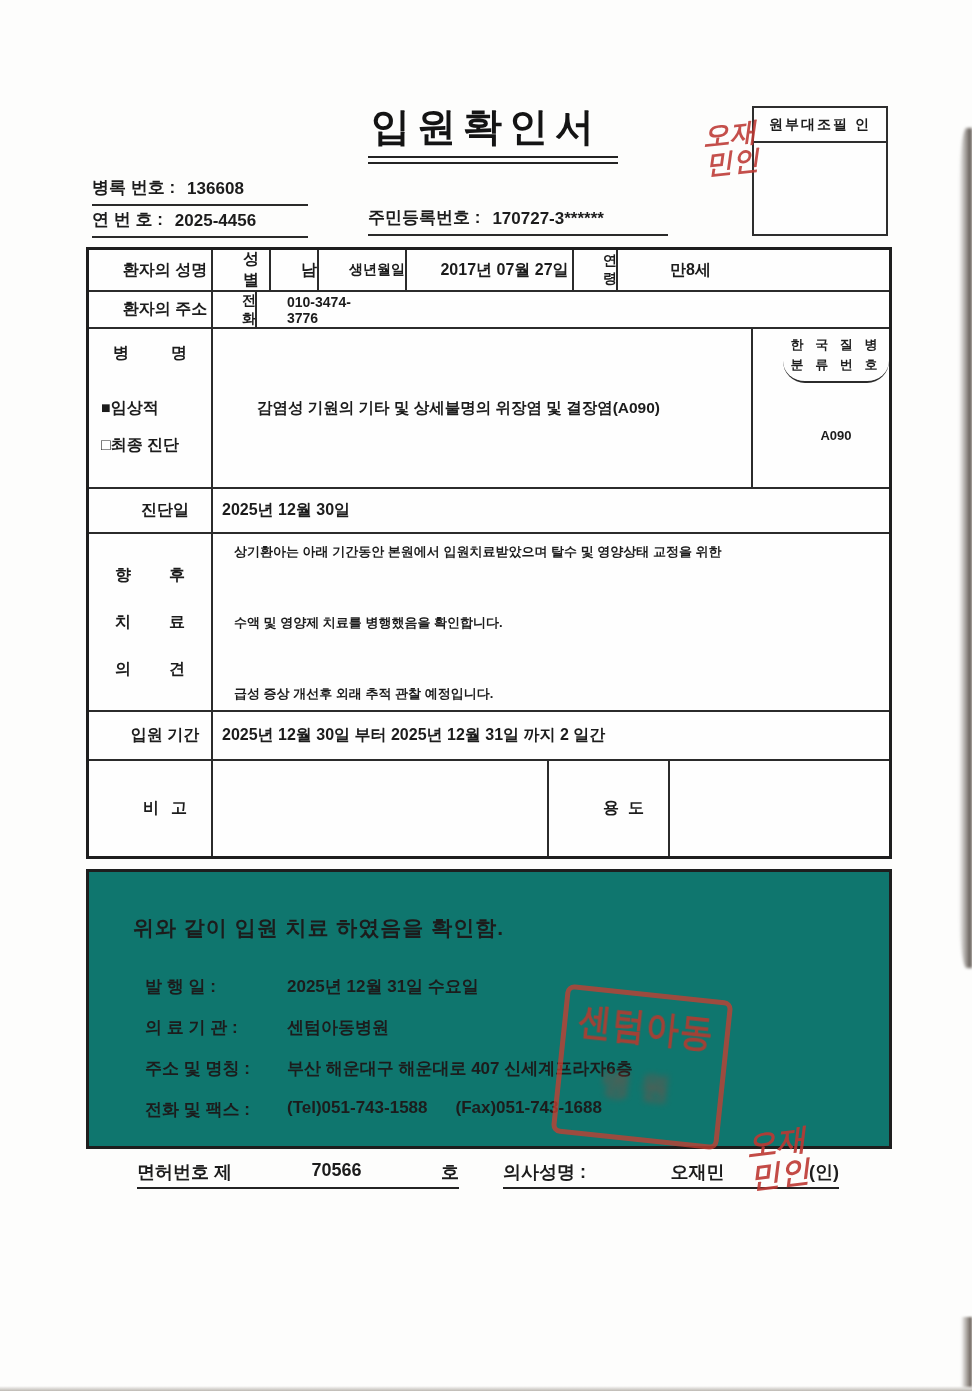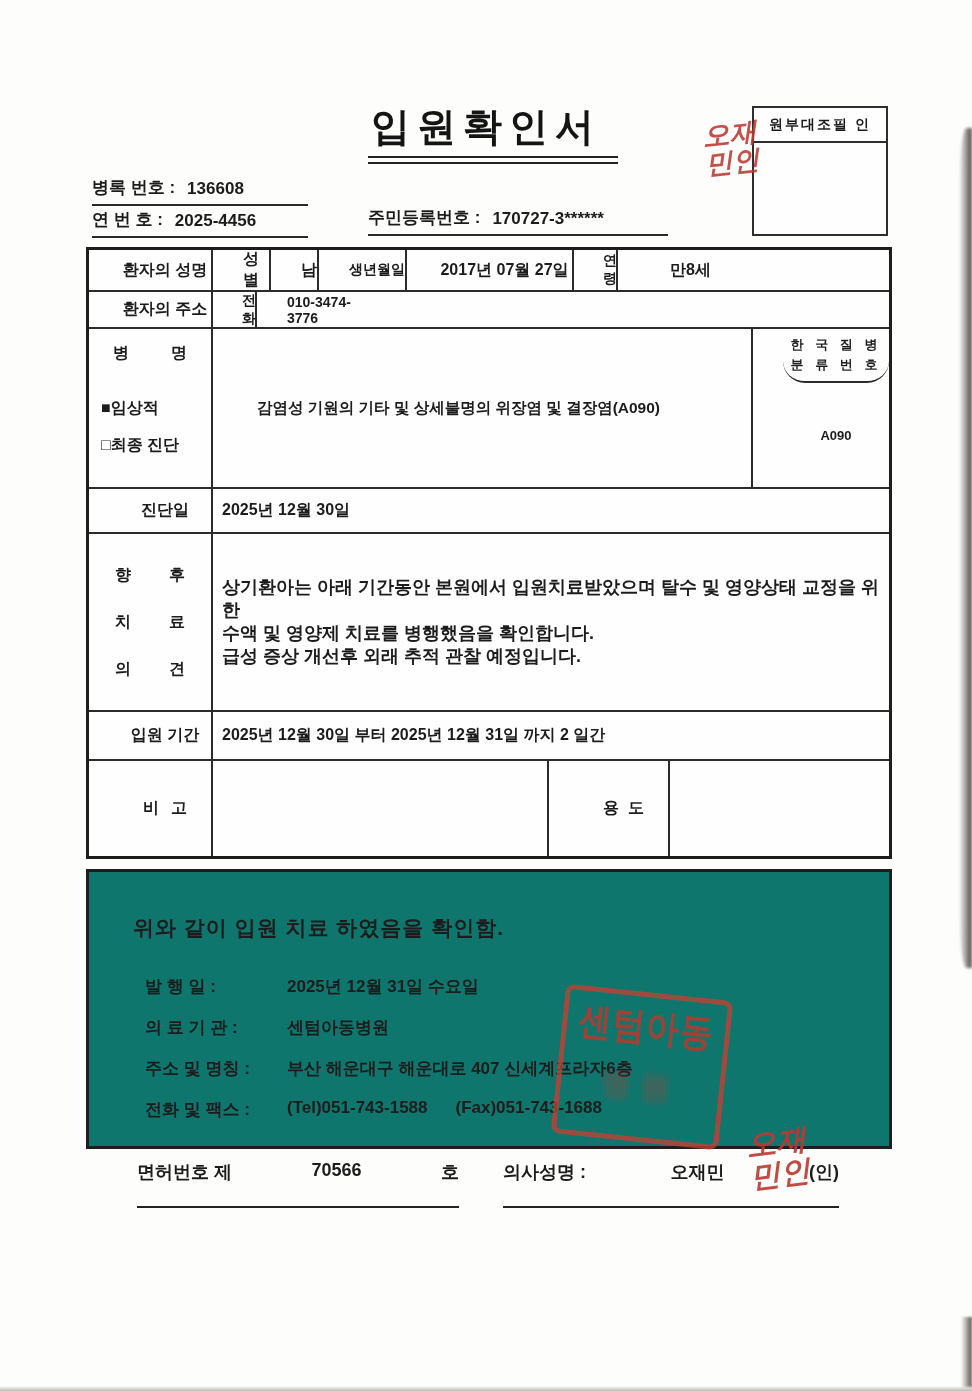--- a/index.html
+++ b/index.html
@@ -41,34 +41,34 @@
     padding:14px 12px 0 12px;}
   .disease-name-row{padding:0 14px;}
   .chk{margin-top:34px;font-size:16px;}
   .chk2{margin-top:16px;font-size:16px;}
   .kcd-col{flex-direction:column;align-items:stretch;}
   .kcd-head{height:52px;border-bottom:2px solid #2b2b2b;display:flex;flex-direction:column;
     align-items:center;justify-content:center;font-size:13px;letter-spacing:4px;line-height:20px;border-radius:22px;}
   .kcd-val{flex:1;display:flex;align-items:center;justify-content:center;font-size:13px;}
   .op-label{flex-direction:column;justify-content:center;gap:26px;padding:0 26px;box-sizing:border-box;}
   .op-text{flex-direction:column;align-items:flex-start;justify-content:center;
-    font-size:18px;line-height:23px;padding-left:9px;padding-right:6px;}
+    font-size:13px;line-height:23px;padding-left:21px;padding-right:6px;gap:48px;}
   
   .box2{position:absolute;left:86px;top:869px;width:806px;height:280px;
     border:3px solid #1e1e1e;box-sizing:border-box;background:#0f766e;}
   .confirm{position:absolute;left:44px;top:42px;font-size:21px;letter-spacing:1px;}
   .frow{position:absolute;display:flex;font-size:17px;}
   .frow .flab{width:142px;}
   .fr-issue{left:56px;top:103px;}
   .fr-inst{left:56px;top:144px;}
   .fr-addr{left:56px;top:185px;}
   .fr-phone{left:56px;top:226px;}
   .fax-gap{margin-left:28px;}
   .license-row{position:absolute;left:48px;top:288px;display:flex;font-size:18px;}
-  .ugroup{display:flex;border-bottom:2px solid #232323;padding-bottom:22px;}
+  .ugroup{display:flex;border-bottom:2px solid #232323;padding-bottom:3px;}
   .g-license{width:322px;}
   .g-doctor{width:336px;margin-left:44px;gap:48px;}
   .gmid{flex:1;text-align:center;}
   
   .seal{position:absolute;left:558px;top:992px;width:158px;height:140px;
     border:5px solid rgba(204,62,48,0.75);border-radius:9px;transform:rotate(6deg);
     display:flex;flex-direction:column;align-items:center;justify-content:flex-start;
     color:rgba(198,52,40,0.8);pointer-events:none;}
   .seal-l1{font-size:33px;font-weight:800;letter-spacing:1px;margin-top:8px;
     transform:scaleY(1.15);filter:blur(0.6px);}

